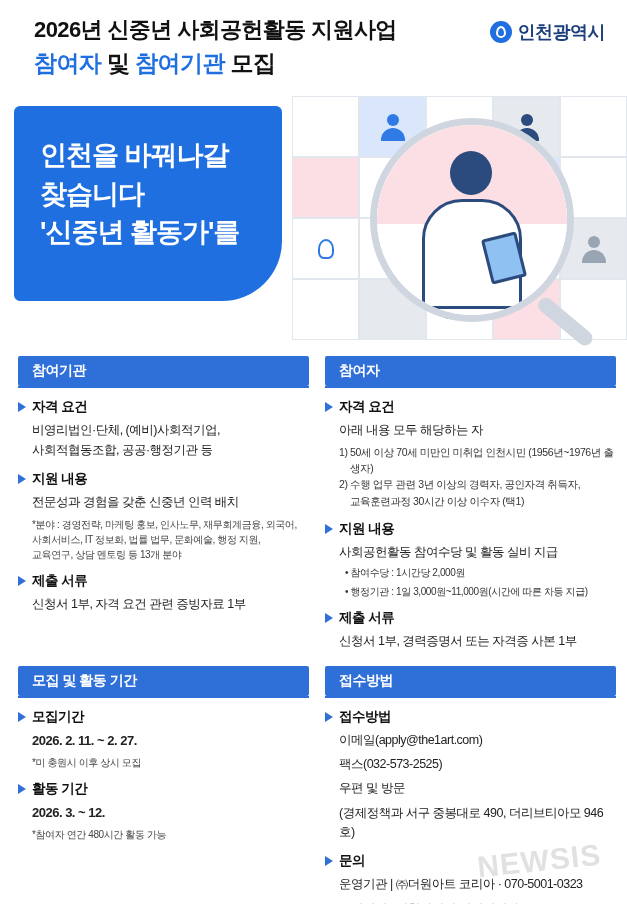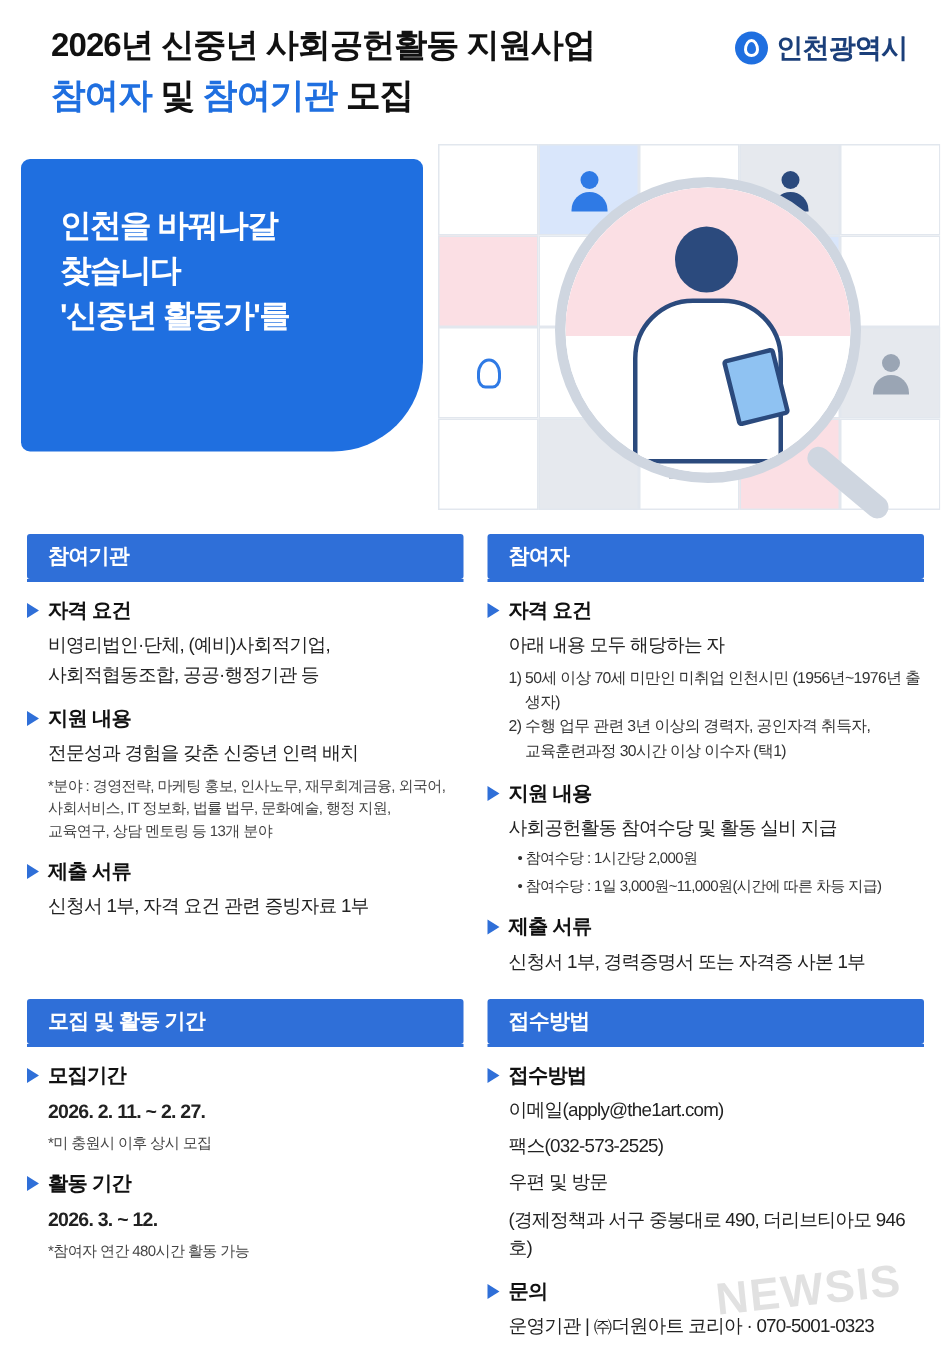--- a/index.html
+++ b/index.html
@@ -153,21 +153,21 @@
     position: absolute;
     left: 14px; top: 18px;
     width: 268px; height: 195px;
     background: #1f6fe0;
     border-radius: 6px 6px 60px 6px;
     color: #ffffff;
     box-sizing: border-box;
     padding: 30px 26px;
   }
   .hero-text {
-    font-size: 21px;
+    font-size: 27px;
     font-weight: bold;
     line-height: 1.42;
     letter-spacing: -1px;
   }
 
   
   .magnifier {
     position: absolute;
     left: 370px; top: 30px;
     width: 190px; height: 190px;
@@ -454,21 +454,21 @@
         </div>
       </div>
 
       <div class="block">
         <div class="b-title">
           <span class="tri"></span>
           <span>지원 내용</span>
         </div>
         <div class="b-body">사회공헌활동 참여수당 및 활동 실비 지급</div>
         <div class="bull">• 참여수당 : 1시간당 2,000원</div>
-        <div class="bull">• 참여수당 : 1일 3,000원~11,000원(시간에 따른 차등 지급)</div>
+        <div class="bull">• 행정기관 : 1일 3,000원~11,000원(시간에 따른 차등 지급)</div>
       </div>
 
       <div class="block">
         <div class="b-title">
           <span class="tri"></span>
           <span>제출 서류</span>
         </div>
         <div class="b-body">신청서 1부, 경력증명서 또는 자격증 사본 1부</div>
       </div>
     </div>

